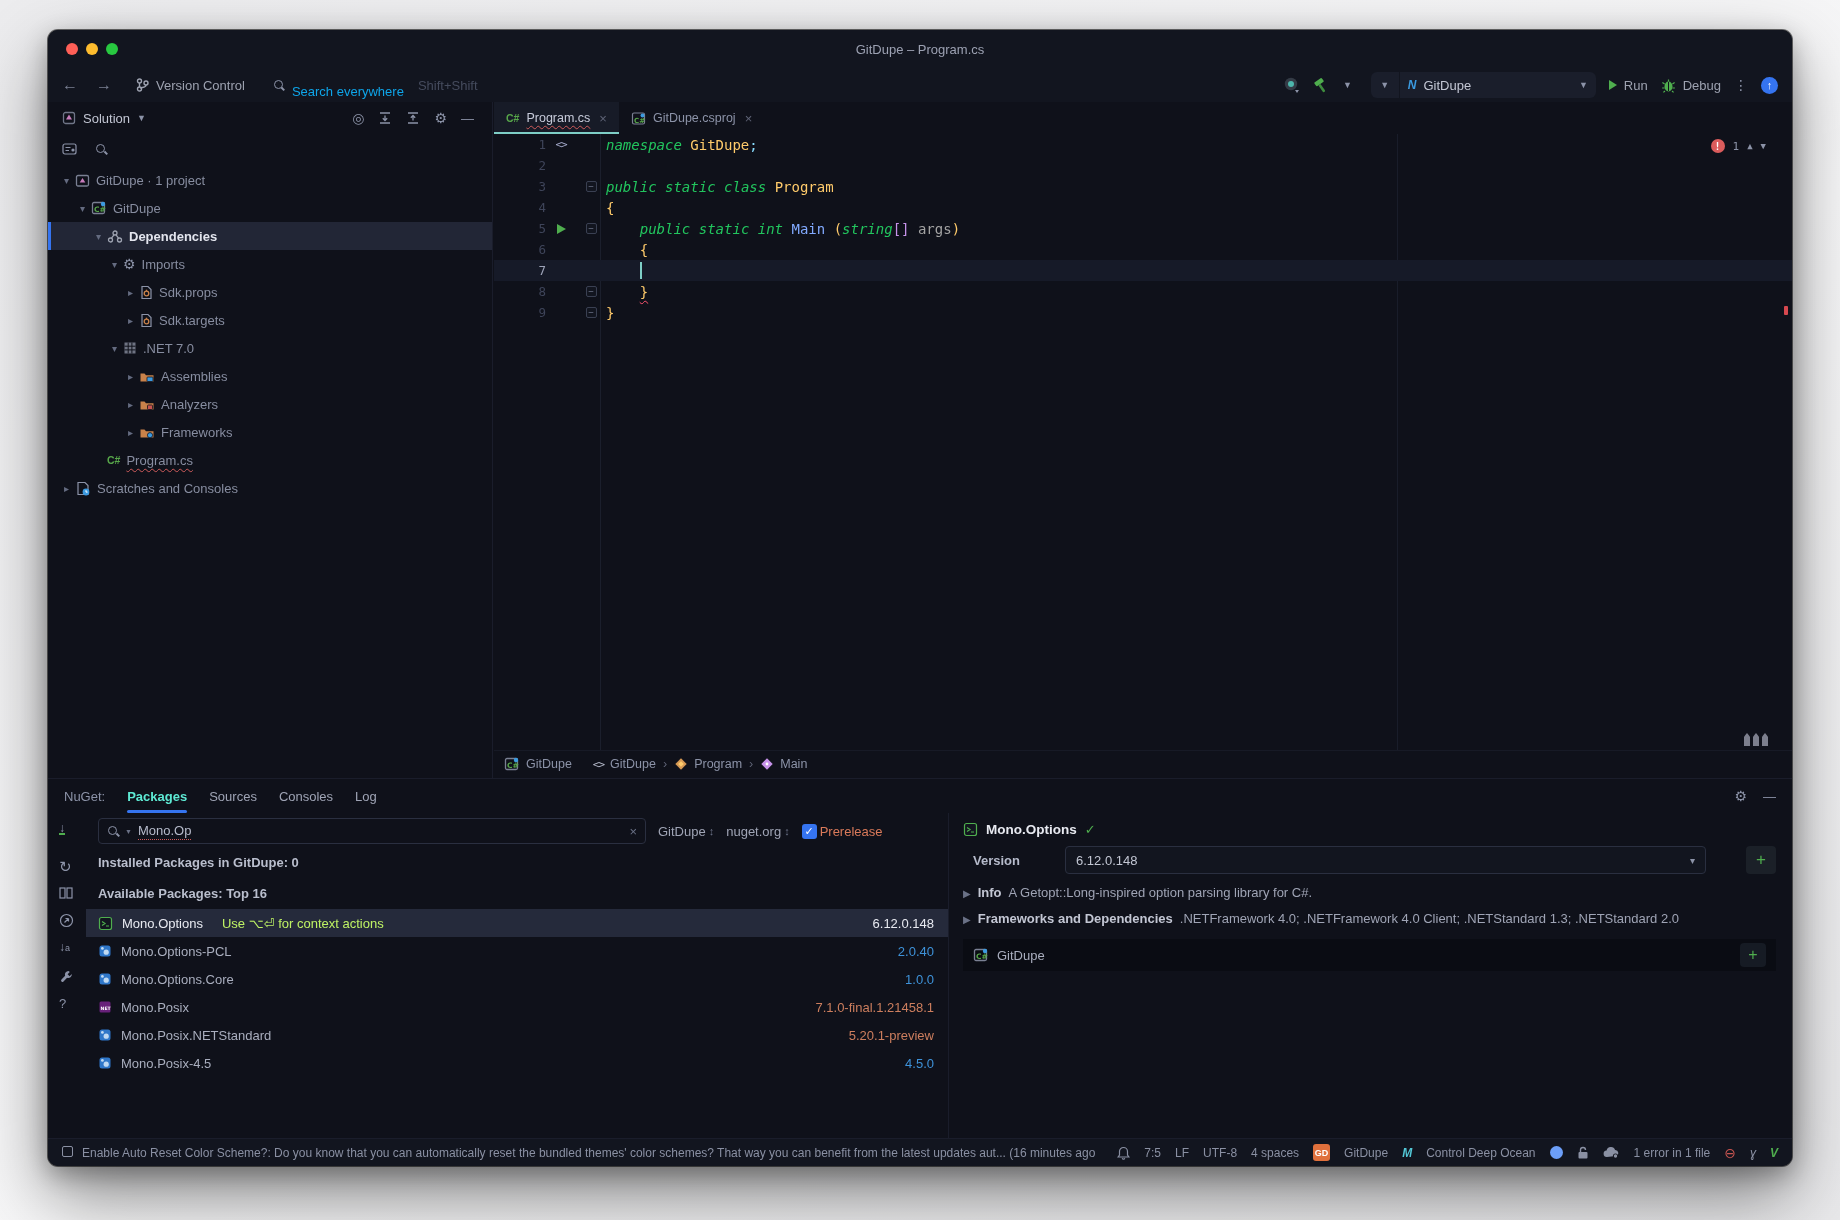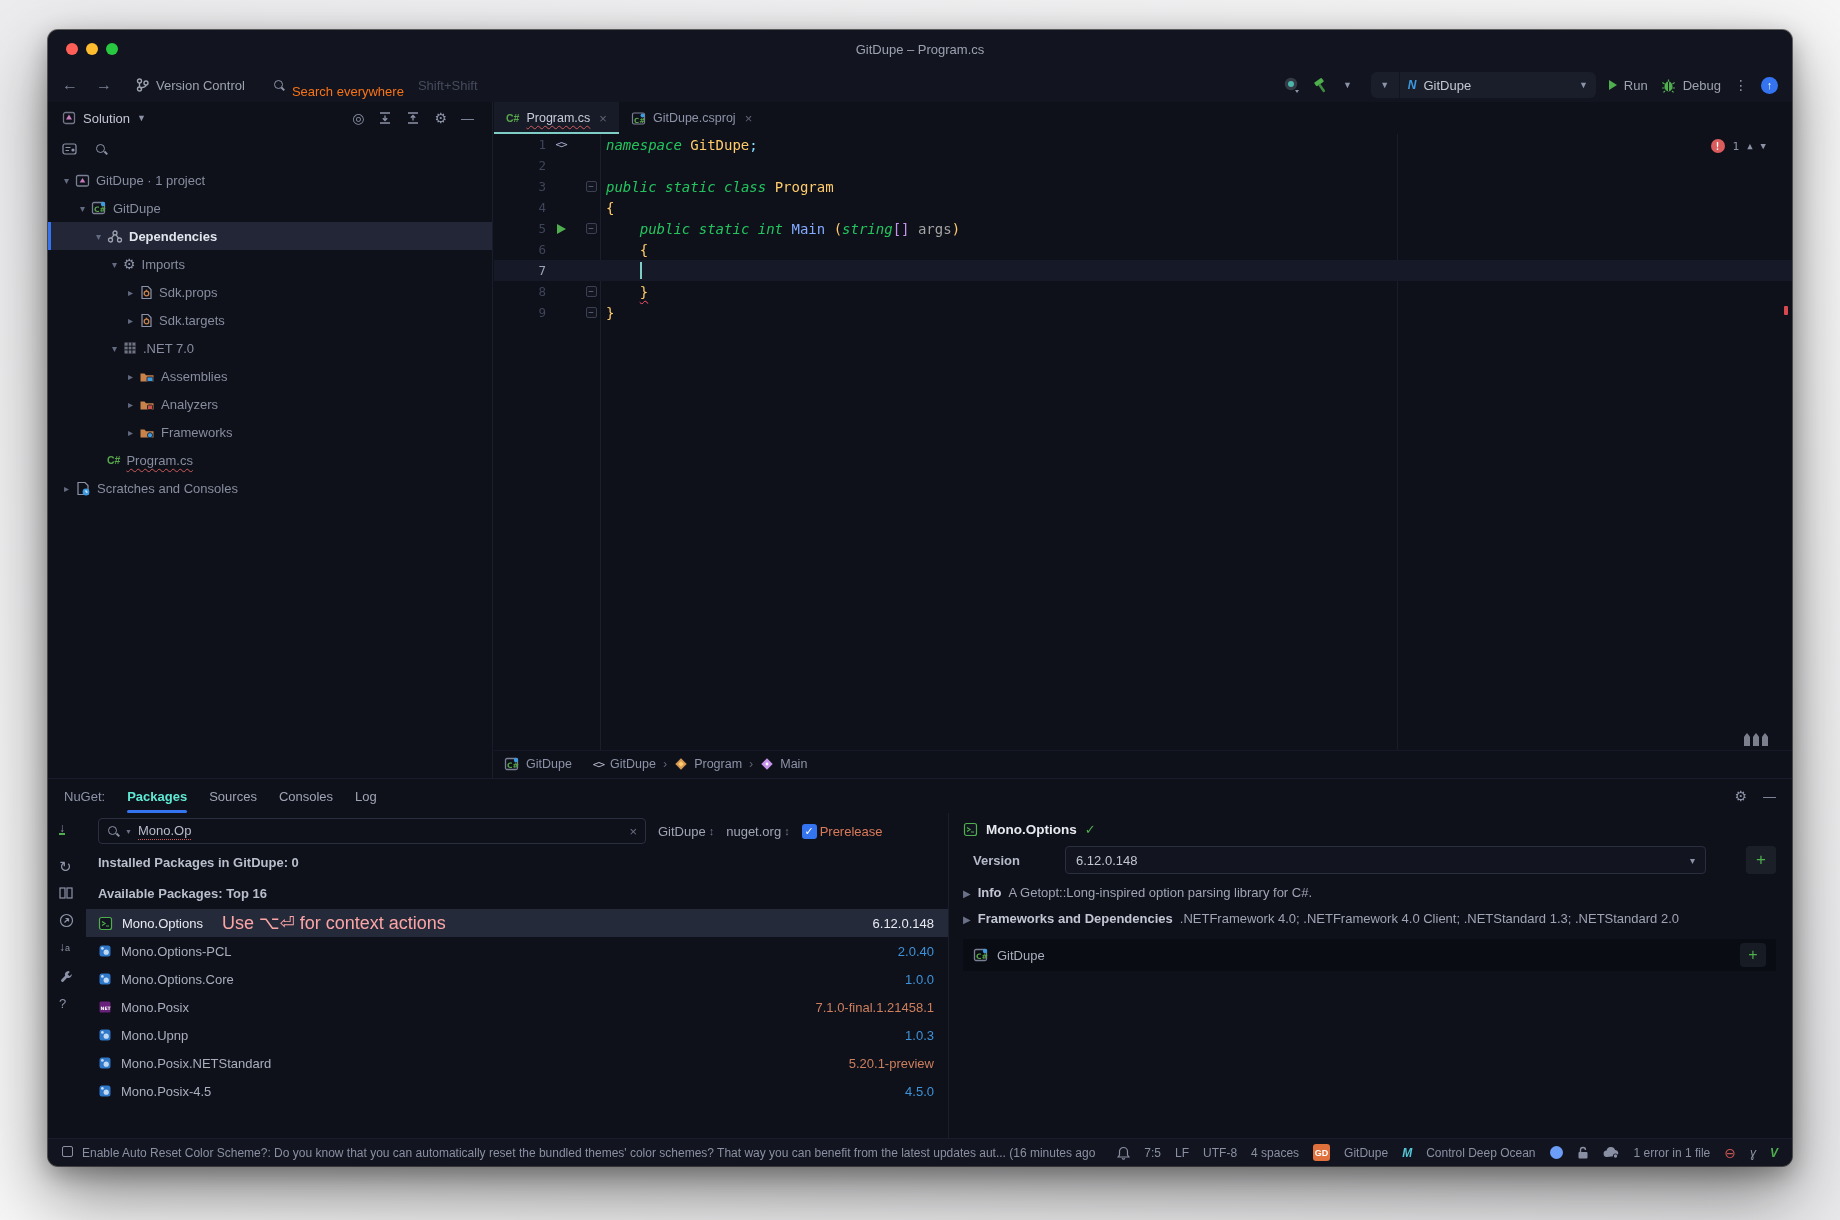--- a/index.html
+++ b/index.html
@@ -16,21 +16,21 @@
   .lights { position:absolute; left:18px; top:0; bottom:0; display:flex; gap:8px; align-items:center; }
   .light { width:12px; height:12px; border-radius:50%; }
   .l-close{background:#FF5F57}.l-min{background:#FEBC2E}.l-max{background:#28C840}
   .win-title { color:#9CA1B2; font-size:13px; }
 
   
   .toolbar { height:34px; background:#12151F; display:flex; align-items:center; padding:0 14px; }
   .tb-left { display:flex; align-items:center; gap:18px; }
   .tb-right { margin-left:auto; display:flex; align-items:center; gap:13px; }
   .tb-item { display:flex; align-items:center; gap:7px; color:#9DA2B0; cursor:default; }
-  .tb-dim { color:#f97316;margin-top:12px; }
+  .tb-dim { color:#0ea5e9;margin-top:12px; }
   .tb-dimmer { color:#454B5D; }
   .run-chevbox { width:28px; height:26px; background:#1A1E2B; border-radius:6px 0 0 6px; display:flex; align-items:center; justify-content:center; }
   .run-select { width:196px; height:26px; background:#1A1E2B; border-radius:0 6px 6px 0; display:flex; align-items:center; gap:7px; padding:0 8px; margin-left:1px; }
   .run-select .lbl { color:#C3C7D4; }
   .grow { flex:1; }
 
   
   .sidebar { position:absolute; top:72px; left:0; width:445px; height:676px; background:#0F111A; border-right:1px solid #1A1D2B; }
   .editor  { position:absolute; top:72px; left:446px; right:0; height:676px; background:#0F111A; }
   .nuget   { position:absolute; top:748px; left:0; right:0; height:360px; background:#0F111A; border-top:1px solid #1A1D2B; }
@@ -101,21 +101,21 @@
   .search-box { width:548px; height:26px; border:1px solid #2A2F40; border-radius:4px; display:flex; align-items:center; padding:0 8px; gap:6px; background:#0F111A; }
   .search-box .val { color:#B6BBCB; border-bottom:1px dotted #CE5A5A; padding-bottom:1px; }
   .search-box .x { margin-left:auto; color:#6A7186; }
   .filter { color:#9FA4B5; display:flex; align-items:center; gap:3px; }
   .updown { color:#6A7186; font-size:11px; }
   .checkbox { width:15px; height:15px; background:#3574F0; border-radius:3px; color:#fff; font-size:11px; display:flex; align-items:center; justify-content:center; }
   .prerelease { color:#DA7A5A; }
   .ng-h { font-weight:bold; color:#B9BECD; padding:6px 12px 6px 12px; }
   .pkg-row { height:28px; display:flex; align-items:center; gap:9px; padding:0 14px 0 12px; color:#A9AEBE; }
   .pkg-row.sel { background:#252A3B; color:#E8EAF1; }
-  .pkg-row .hint { color:#fca5a5; margin-left:10px; font-size:18px; }
+  .pkg-row .hint { color:#bef264; margin-left:10px; font-size:13px; }
   .pkg-row .ver { margin-left:auto; }
   .v-blue { color:#3E92D9; } .v-orange{ color:#CC7E5E; } .v-white { color:#E8EAF1; }
   .ng-details { position:absolute; left:900px; right:0; top:0; bottom:0; border-left:1px solid #1A1D2B; padding:9px 16px 0 14px; }
   .det-head { display:flex; align-items:center; gap:8px; color:#E8EAF1; font-weight:bold; font-size:13.5px; }
   .det-version { margin-top:9px; display:flex; align-items:center;gap:30px; }
   .det-version .vl { font-weight:bold; color:#B6BBCB; width:62px; margin-left:10px; flex:none; }
   .combo { flex:1; height:28px; border:1px solid #2A2F40; border-radius:4px; background:#12151F; display:flex; align-items:center; padding:0 10px; color:#C3C7D4; }
   .combo .cv { font-size:13px; }
   .combo .chev { margin-left:auto; color:#8C93A8; font-size:10px; }
   .plus-btn { width:30px; height:28px; margin-left:10px; background:#1B2028; border-radius:4px; color:#4FAE4E; font-size:17px; display:flex; align-items:center; justify-content:center; }
@@ -674,31 +674,20 @@
               <span class="ver v-orange">7.1.0-final.1.21458.1</span>
             </div>
             <div class="pkg-row">
               <span class="i ic-nuget">
                 <svg width="14" height="14" viewBox="0 0 14 14" xmlns="http://www.w3.org/2000/svg">
                   <rect x="1.5" y="1.5" width="11" height="11" rx="2.5" fill="#2F77C9"></rect>
                   <circle cx="8.2" cy="8.2" r="2.6" fill="#BFD9F2"></circle>
                   <circle cx="4.4" cy="4.4" r="1.4" fill="#BFD9F2"></circle>
                 </svg>
               </span>
-              <span>Mono.Upnp</span>
-              <span class="ver v-blue">1.0.3</span>
-            </div>
-            <div class="pkg-row">
-              <span class="i ic-nuget">
-                <svg width="14" height="14" viewBox="0 0 14 14" xmlns="http://www.w3.org/2000/svg">
-                  <rect x="1.5" y="1.5" width="11" height="11" rx="2.5" fill="#2F77C9"></rect>
-                  <circle cx="8.2" cy="8.2" r="2.6" fill="#BFD9F2"></circle>
-                  <circle cx="4.4" cy="4.4" r="1.4" fill="#BFD9F2"></circle>
-                </svg>
-              </span>
               <span>Mono.Posix.NETStandard</span>
               <span class="ver v-orange">5.20.1-preview</span>
             </div>
             <div class="pkg-row">
               <span class="i ic-nuget">
                 <svg width="14" height="14" viewBox="0 0 14 14" xmlns="http://www.w3.org/2000/svg">
                   <rect x="1.5" y="1.5" width="11" height="11" rx="2.5" fill="#2F77C9"></rect>
                   <circle cx="8.2" cy="8.2" r="2.6" fill="#BFD9F2"></circle>
                   <circle cx="4.4" cy="4.4" r="1.4" fill="#BFD9F2"></circle>
                 </svg>

